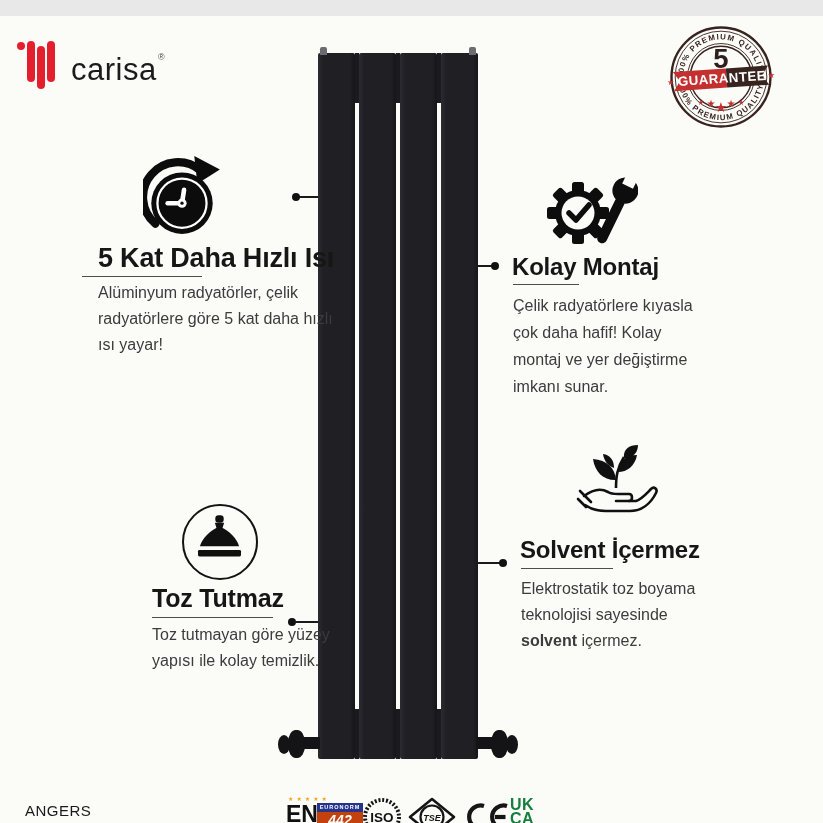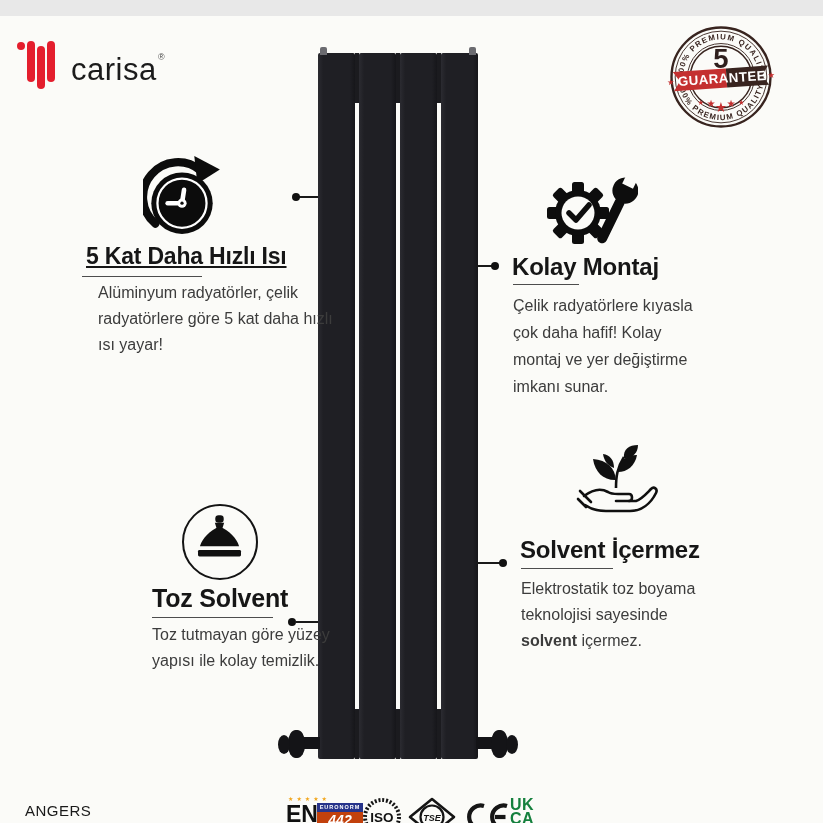--- a/index.html
+++ b/index.html
@@ -45,21 +45,21 @@
   .cline{position:absolute;height:2px;background:#1a1a1a;}
   .cdot{position:absolute;width:8px;height:8px;border-radius:50%;background:#111;}
 
   
   .feature{position:absolute;}
   .f-title{position:absolute;font-weight:700;color:#161616;letter-spacing:-0.2px;white-space:nowrap;}
   .f-line{position:absolute;border-top:1.6px solid #4d4d4d;}
   .f-text{position:absolute;font-size:16px;line-height:26px;color:#3c3c3c;}
   .f1{left:82px;top:136px;width:250px;height:210px;}
   .f1 .icon{left:61px;top:0;}
-  .f1 .f-title{left:4px;top:91px;font-size:23px;text-decoration:underline;}
+  .f1 .f-title{left:16px;top:91px;font-size:27px;}
   .f1 .f-line{left:0;top:124px;width:120px;}
   .f1 .f-text{left:16px;top:128px;width:242px;}
   .f2{left:512px;top:152px;width:210px;height:265px;}
   .f2 .icon{left:30px;top:0;}
   .f2 .f-title{left:0;top:85px;font-size:24px;}
   .f2 .f-line{left:1px;top:116px;width:66px;}
   .f2 .f-text{left:1px;top:124px;width:184px;line-height:27px;}
   .f3{left:520px;top:428px;width:215px;height:215px;}
   .f3 .icon{left:50px;top:0;}
   .f3 .f-title{left:0;top:92px;font-size:24px;}
@@ -228,21 +228,21 @@
 
   <div class="feature f4">
     <div class="icon-circle">
       <svg width="71" height="71" viewBox="0 0 76 76">
         <rect x="33.5" y="10" width="9" height="8" rx="3.5" fill="#101010"></rect>
         <path d="M33,18 h10 l-2,6 h-6 z" fill="#101010"></path>
         <path d="M38,22 C27,27 20,34 17,43 L59,43 C56,34 49,27 38,22 Z" fill="#101010"></path>
         <rect x="15" y="47" width="46" height="7" rx="1.5" fill="#101010"></rect>
       </svg>
     </div>
-    <div class="f-title">Toz Solvent</div>
+    <div class="f-title">Toz Tutmaz</div>
     <div class="f-line"></div>
     <div class="f-text">Toz tutmayan göre yüzey yapısı ile kolay temizlik.</div>
   </div>
 
   <div class="abs product-name">ANGERS</div>
 
   <div class="cert en442">
     <div class="stars">★★★★★</div>
     <div class="en">EN</div>
     <div class="bluebar">EURONORM</div>

